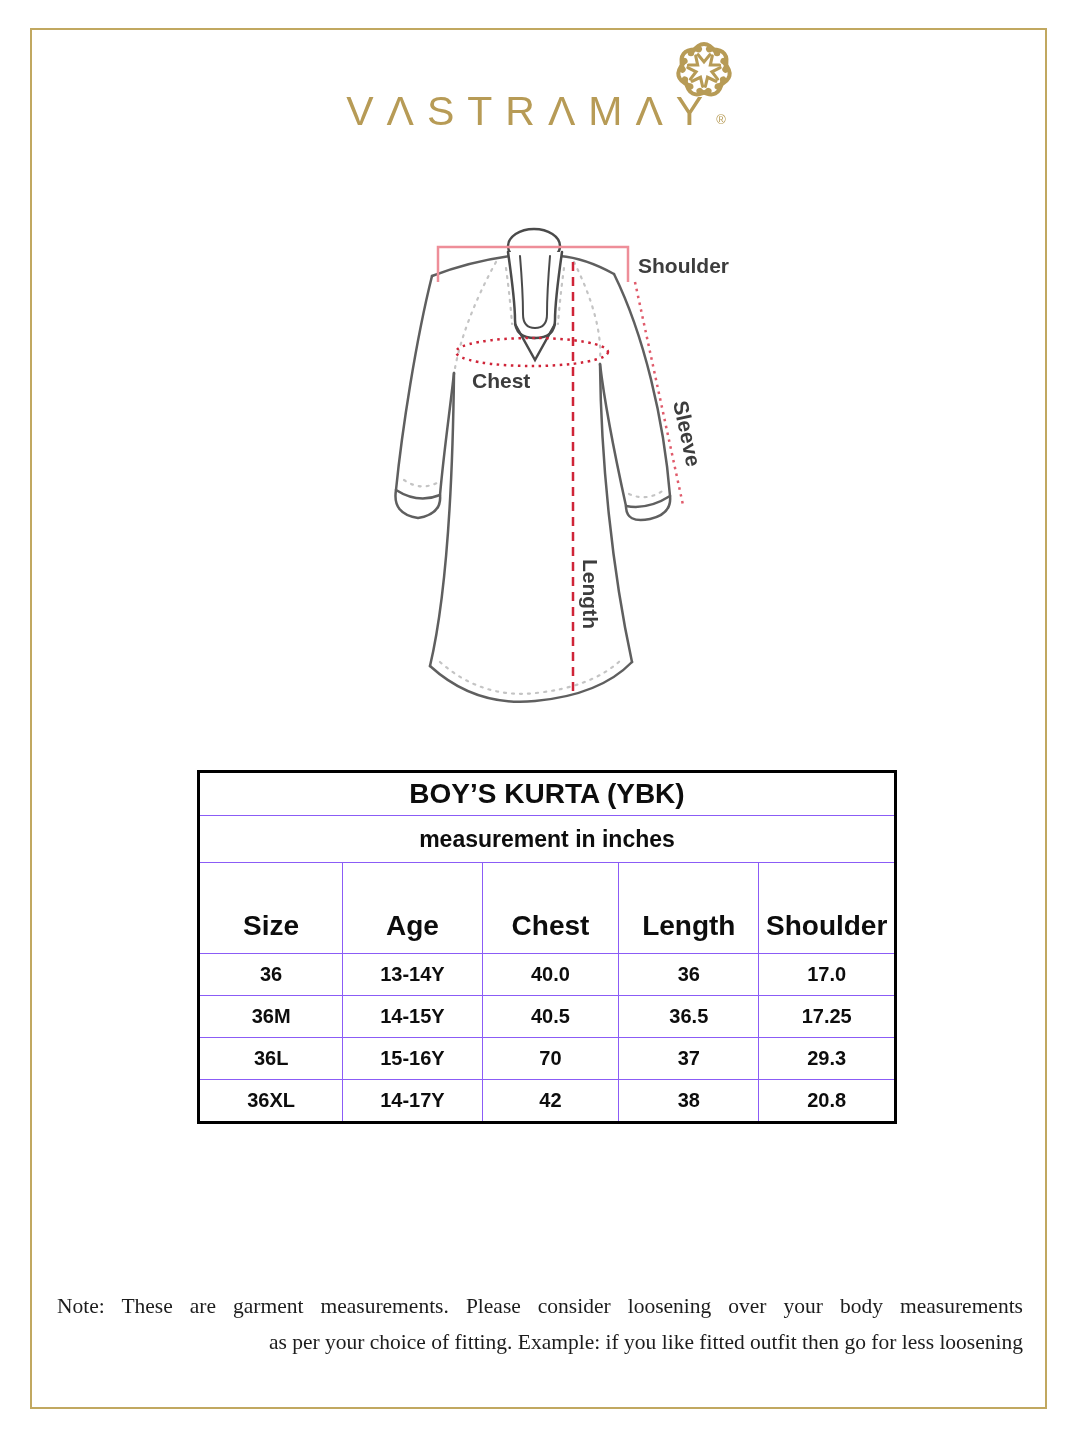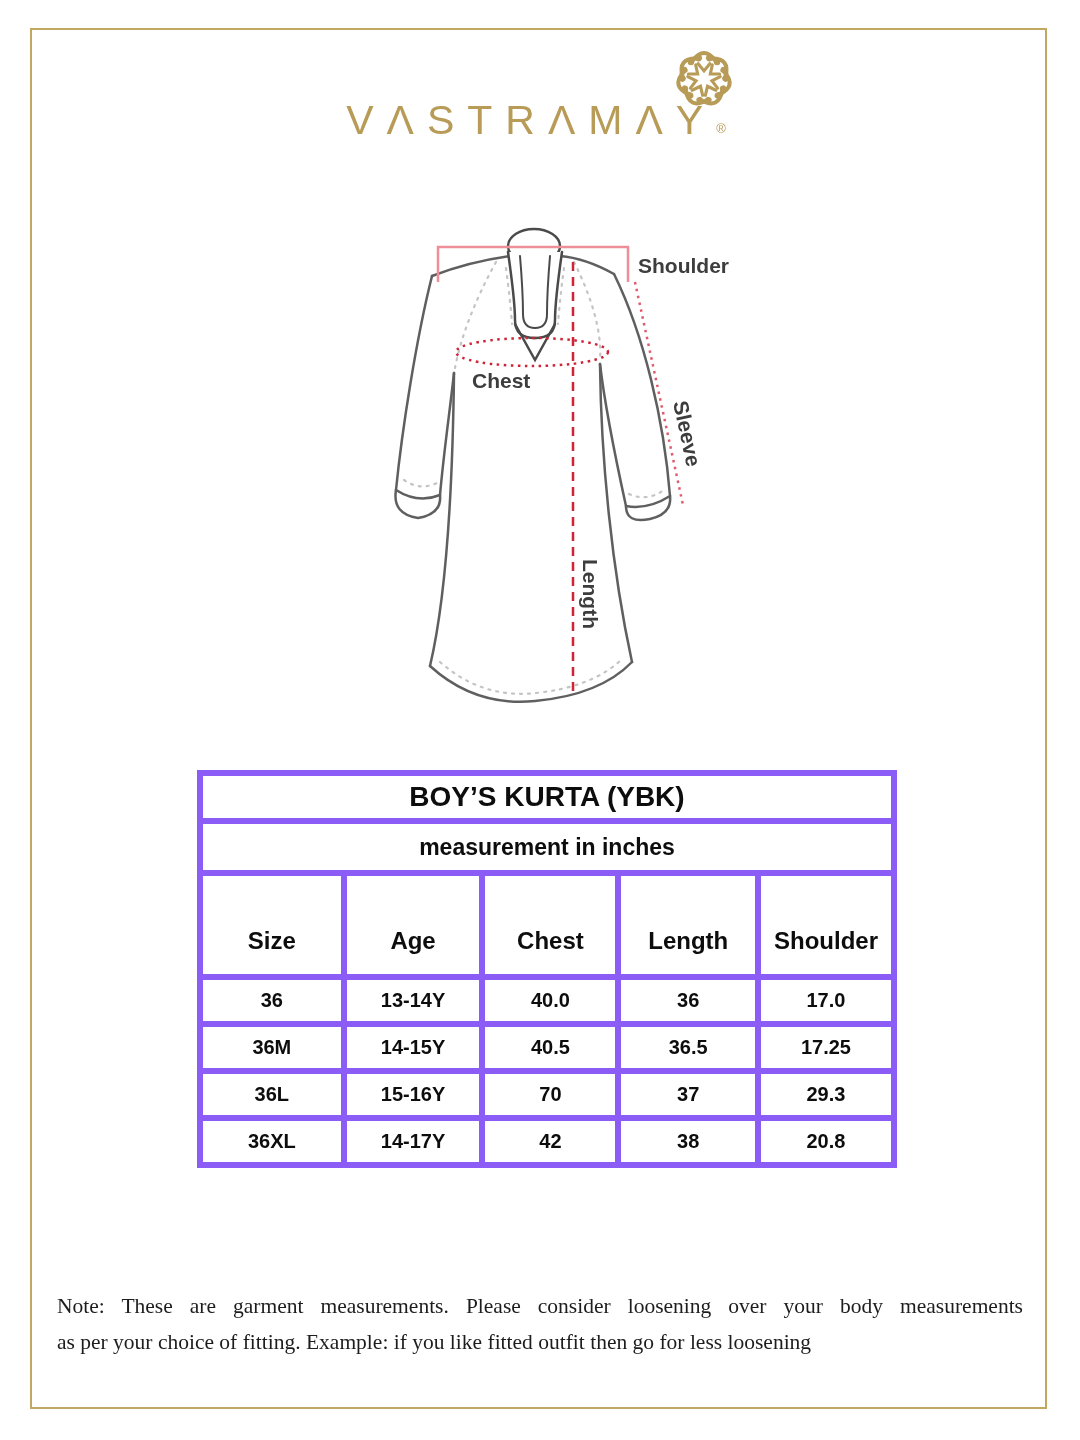--- a/index.html
+++ b/index.html
@@ -5,52 +5,52 @@
   html,body{margin:0;padding:0;}
   body{
     width:1080px;height:1440px;position:relative;background:#ffffff;
     font-family:"Liberation Sans",sans-serif;overflow:hidden;
   }
   .page-border{
     position:absolute;left:30px;top:28px;width:1013px;height:1377px;
     border:2.5px solid #c1a860;pointer-events:none;
   }
   
-  .logo-block{position:absolute;left:0;top:17px;width:1080px;height:150px;}
+  .logo-block{position:absolute;left:0;top:8px;width:1080px;height:150px;}
   .logo-text{
     position:absolute;left:0;top:80px;width:1072px;text-align:center;
     font-family:"Liberation Sans",sans-serif;font-size:41px;font-weight:400;
     letter-spacing:13px;color:#b79b56;white-space:nowrap;
   }
   .r-mark{font-size:13px;letter-spacing:0;vertical-align:1px;}
   .ornament{position:absolute;left:668px;top:26px;}
   
   .diagram{position:absolute;left:360px;top:210px;width:400px;height:510px;}
   .diagram text{
     font-family:"Liberation Sans",sans-serif;font-weight:bold;fill:#3d3d3d;
   }
   
   table.size-chart{
     position:absolute;left:197px;top:770px;width:700px;
     border-collapse:collapse;table-layout:fixed;background:#fff;
     font-family:"Liberation Sans",sans-serif;color:#0d0d0d;
   }
   table.size-chart{border:3px solid #000;}
-  table.size-chart td{border:6px solid #8b5cf6;text-align:center;overflow:hidden;}
+  table.size-chart td{border:1px solid #8b5cf6;text-align:center;overflow:hidden;}
   td.chart-title{height:40px;font-size:28px;font-weight:bold;border-bottom:3px solid #000;}
   td.chart-subtitle{height:44px;font-size:23px;font-weight:bold;border-bottom:3px solid #000;}
-  td.col-header{height:78px;font-size:24px;font-weight:bold;vertical-align:bottom;padding-bottom:19px;}
+  td.col-header{height:78px;font-size:28px;font-weight:bold;vertical-align:bottom;padding-bottom:11px;}
   td.cell{height:39px;font-size:20px;font-weight:bold;}
   
   .note{
     position:absolute;left:57px;top:1288px;width:966px;
     font-family:Liberation Serif, serif;font-size:21.5px;line-height:36px;color:#1d1d1d;
   }
   .note-line-1{text-align:justify;text-align-last:justify;}
-  .note-line-2{text-align:left;}
+  .note-line-2{text-align:right;}
 </style>
 </head>
 <body>
 
 <div class="page-border"></div>
 
 <header class="logo-block">
   <svg class="ornament" width="72" height="72" viewBox="0 0 80 80" aria-hidden="true">
     <defs>
       <g id="orn-unit" stroke="#b79b56" fill="none" stroke-linecap="round">

